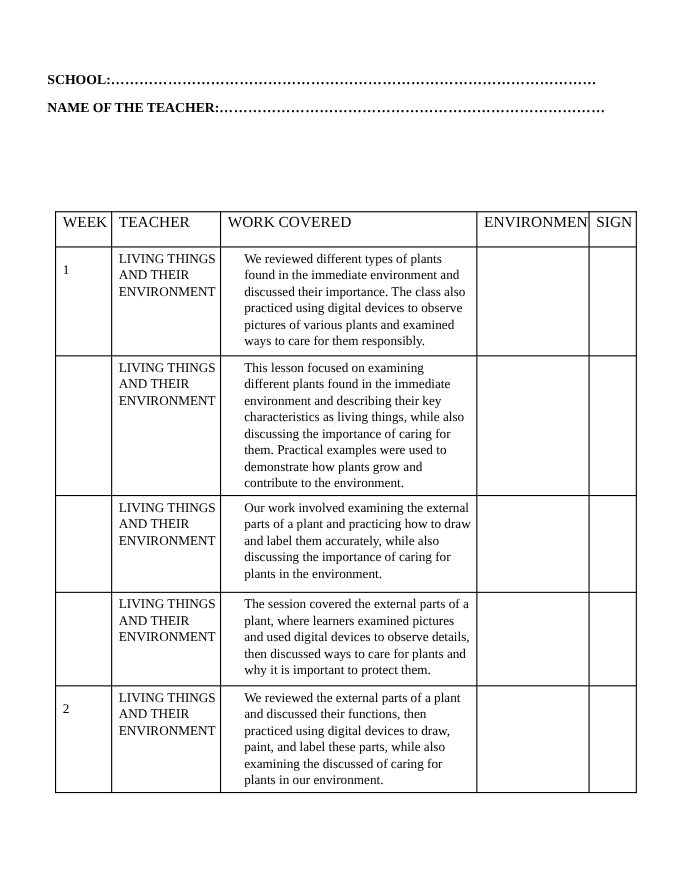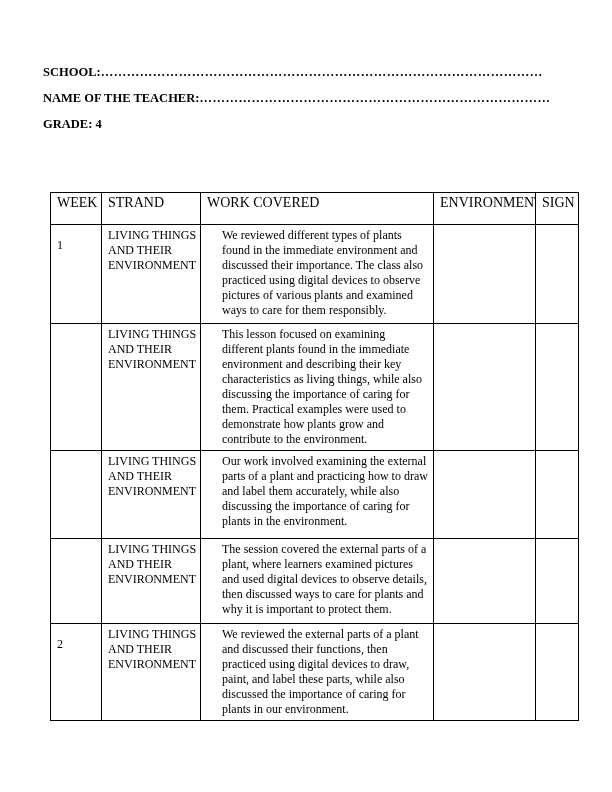--- a/index.html
+++ b/index.html
@@ -69,35 +69,34 @@
   .sow tbody tr.r4 { height: 94px; }
 </style>
 </head>
 <body>
 
 <div class="page">
 
   <div class="doc-header">
     <div class="doc-line line-school"><span>SCHOOL:</span><span class="dots">………………………………………………………………………………………………..</span></div>
     <div class="doc-line line-teacher"><span>NAME OF THE TEACHER:</span><span class="dots">………………………………………………………………………………………………..</span></div>
-    <div class="doc-line">GRADE: 4</div>
   </div>
 
   <table class="sow">
     <colgroup>
       <col class="c-week">
         <col class="c-strand">
         <col class="c-work">
         <col class="c-reflection">
         <col class="c-sign">
     </colgroup>
     <thead>
       <tr>
         <th>WEEK</th>
-        <th>STRAND</th>
+        <th>TEACHER</th>
         <th>WORK COVERED</th>
         <th>ENVIRONMENT</th>
         <th>SIGN</th>
       </tr>
     </thead>
     <tbody>
       <tr class="r0">
         <td class="week-cell">1</td>
         <td class="strand-cell">LIVING THINGS AND THEIR ENVIRONMENT</td>
         <td class="work-cell">We reviewed different types of plants found in the immediate environment and discussed their importance. The class also practiced using digital devices to observe pictures of various plants and examined ways to care for them responsibly.</td>
@@ -121,20 +120,20 @@
       <tr class="r3">
         <td class="week-cell"></td>
         <td class="strand-cell">LIVING THINGS AND THEIR ENVIRONMENT</td>
         <td class="work-cell">The session covered the external parts of a plant, where learners examined pictures and used digital devices to observe details, then discussed ways to care for plants and why it is important to protect them.</td>
         <td class="reflection-cell"></td>
         <td class="sign-cell"></td>
       </tr>
       <tr class="r4">
         <td class="week-cell">2</td>
         <td class="strand-cell">LIVING THINGS AND THEIR ENVIRONMENT</td>
-        <td class="work-cell">We reviewed the external parts of a plant and discussed their functions, then practiced using digital devices to draw, paint, and label these parts, while also discussed the importance of caring for plants in our environment.</td>
+        <td class="work-cell">We reviewed the external parts of a plant and discussed their functions, then practiced using digital devices to draw, paint, and label these parts, while also examining the discussed of caring for plants in our environment.</td>
         <td class="reflection-cell"></td>
         <td class="sign-cell"></td>
       </tr>
     </tbody>
   </table>
 
 </div>
 
 </body></html>

